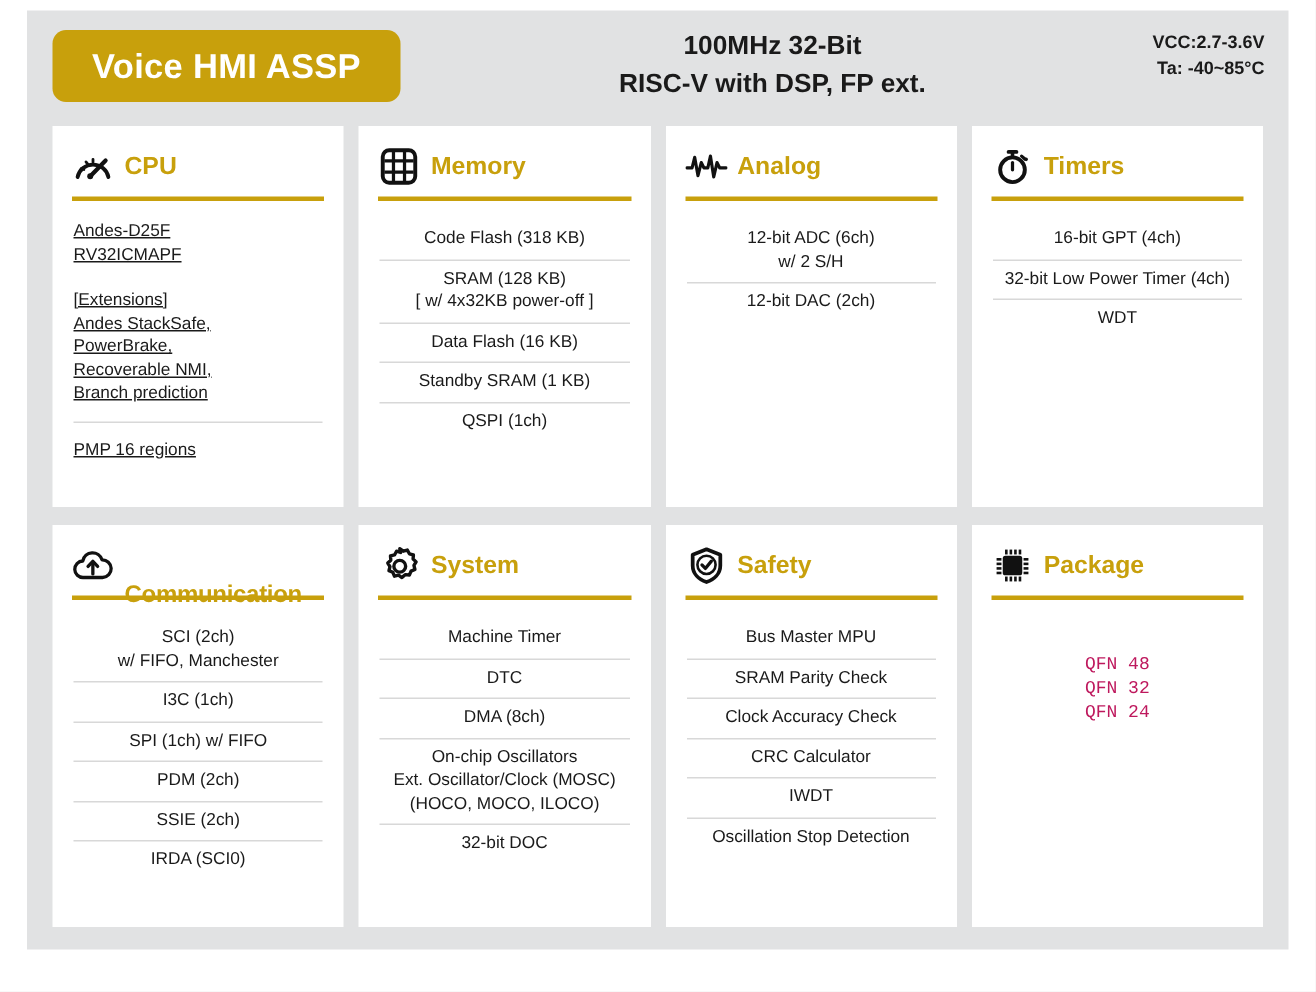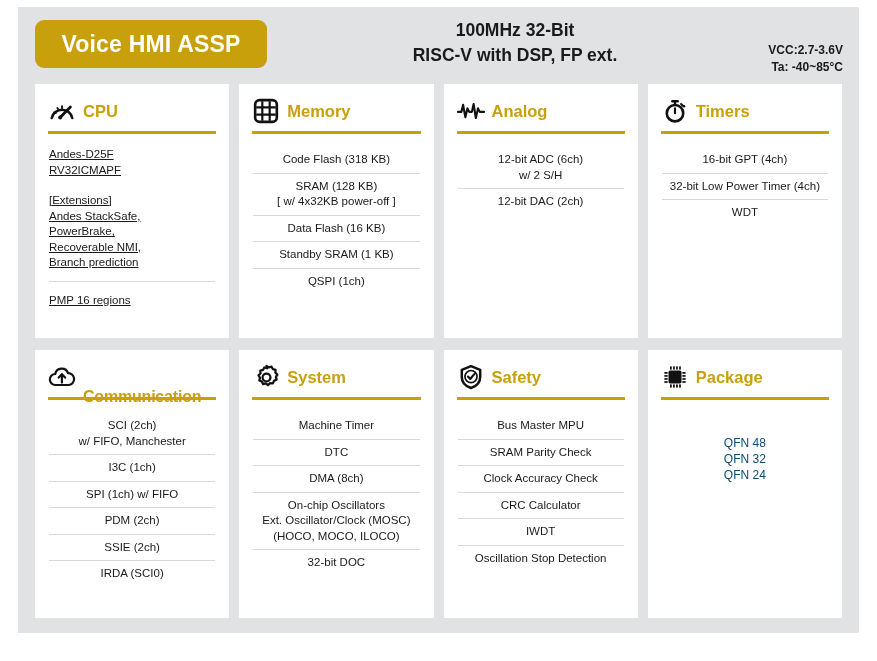--- a/index.html
+++ b/index.html
@@ -66,21 +66,21 @@
     text-align: center;
     color: #1a1a1a;
     font-size: 17.5px;
     font-weight: bold;
     line-height: 25px;
   }
 
   .header-right {
     position: absolute;
     right: 16px;
-    top: 24px;
+    top: 2px;
     text-align: right;
     color: #1a1a1a;
     font-size: 12px;
     font-weight: bold;
     line-height: 17px;
   }
 
   
   .grid {
     position: absolute;
@@ -160,23 +160,24 @@
   .block.spacer-top { margin-top: 15px; }
   .block.ruled {
     border-top: 1px solid #d8d8d8;
     margin-top: 10px;
     padding-top: 11px;
   }
 
   .pkg-list {
     margin-top: 22px;
     text-align: center;
-    color: #0c4a6e;
+    color: #be185d;
     font-size: 12px;
     line-height: 16px;
+    font-family: Liberation Mono, monospace;
   }
   .pkg-list .pkg-inner {
     display: inline-block;
     text-align: left;
   }
 </style>
 </head>
 <body>
 
 <div id="page">

